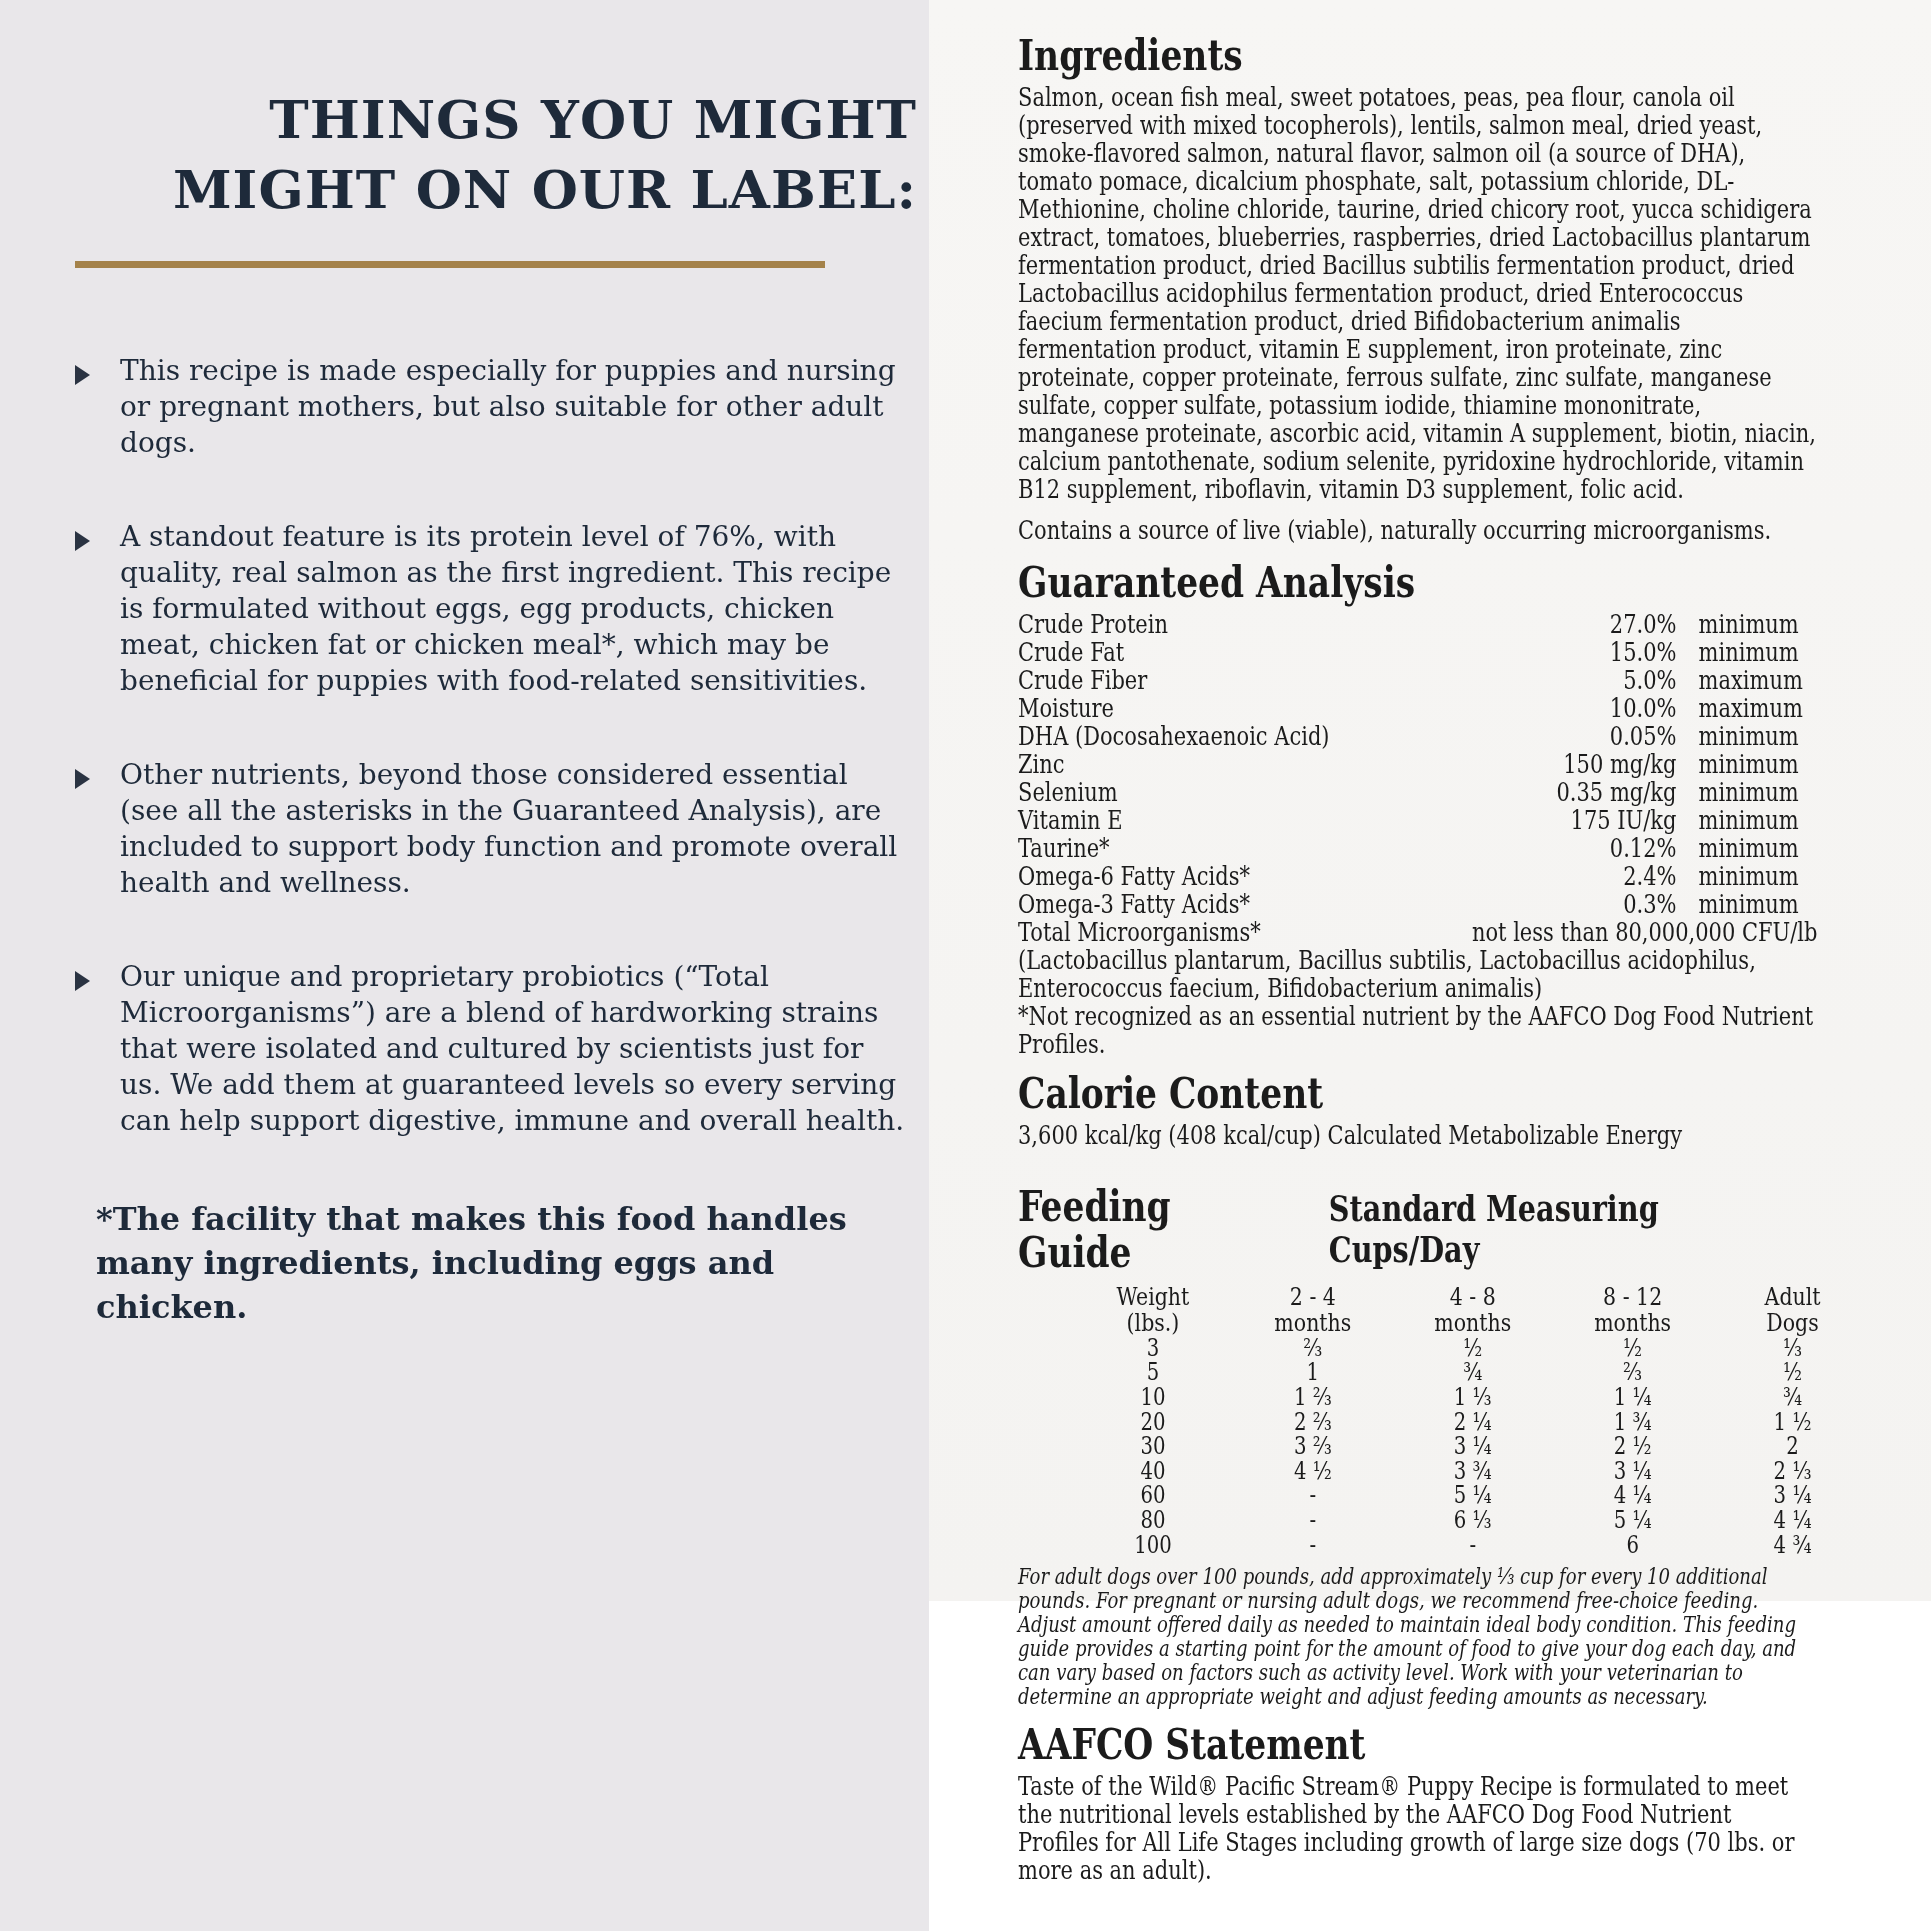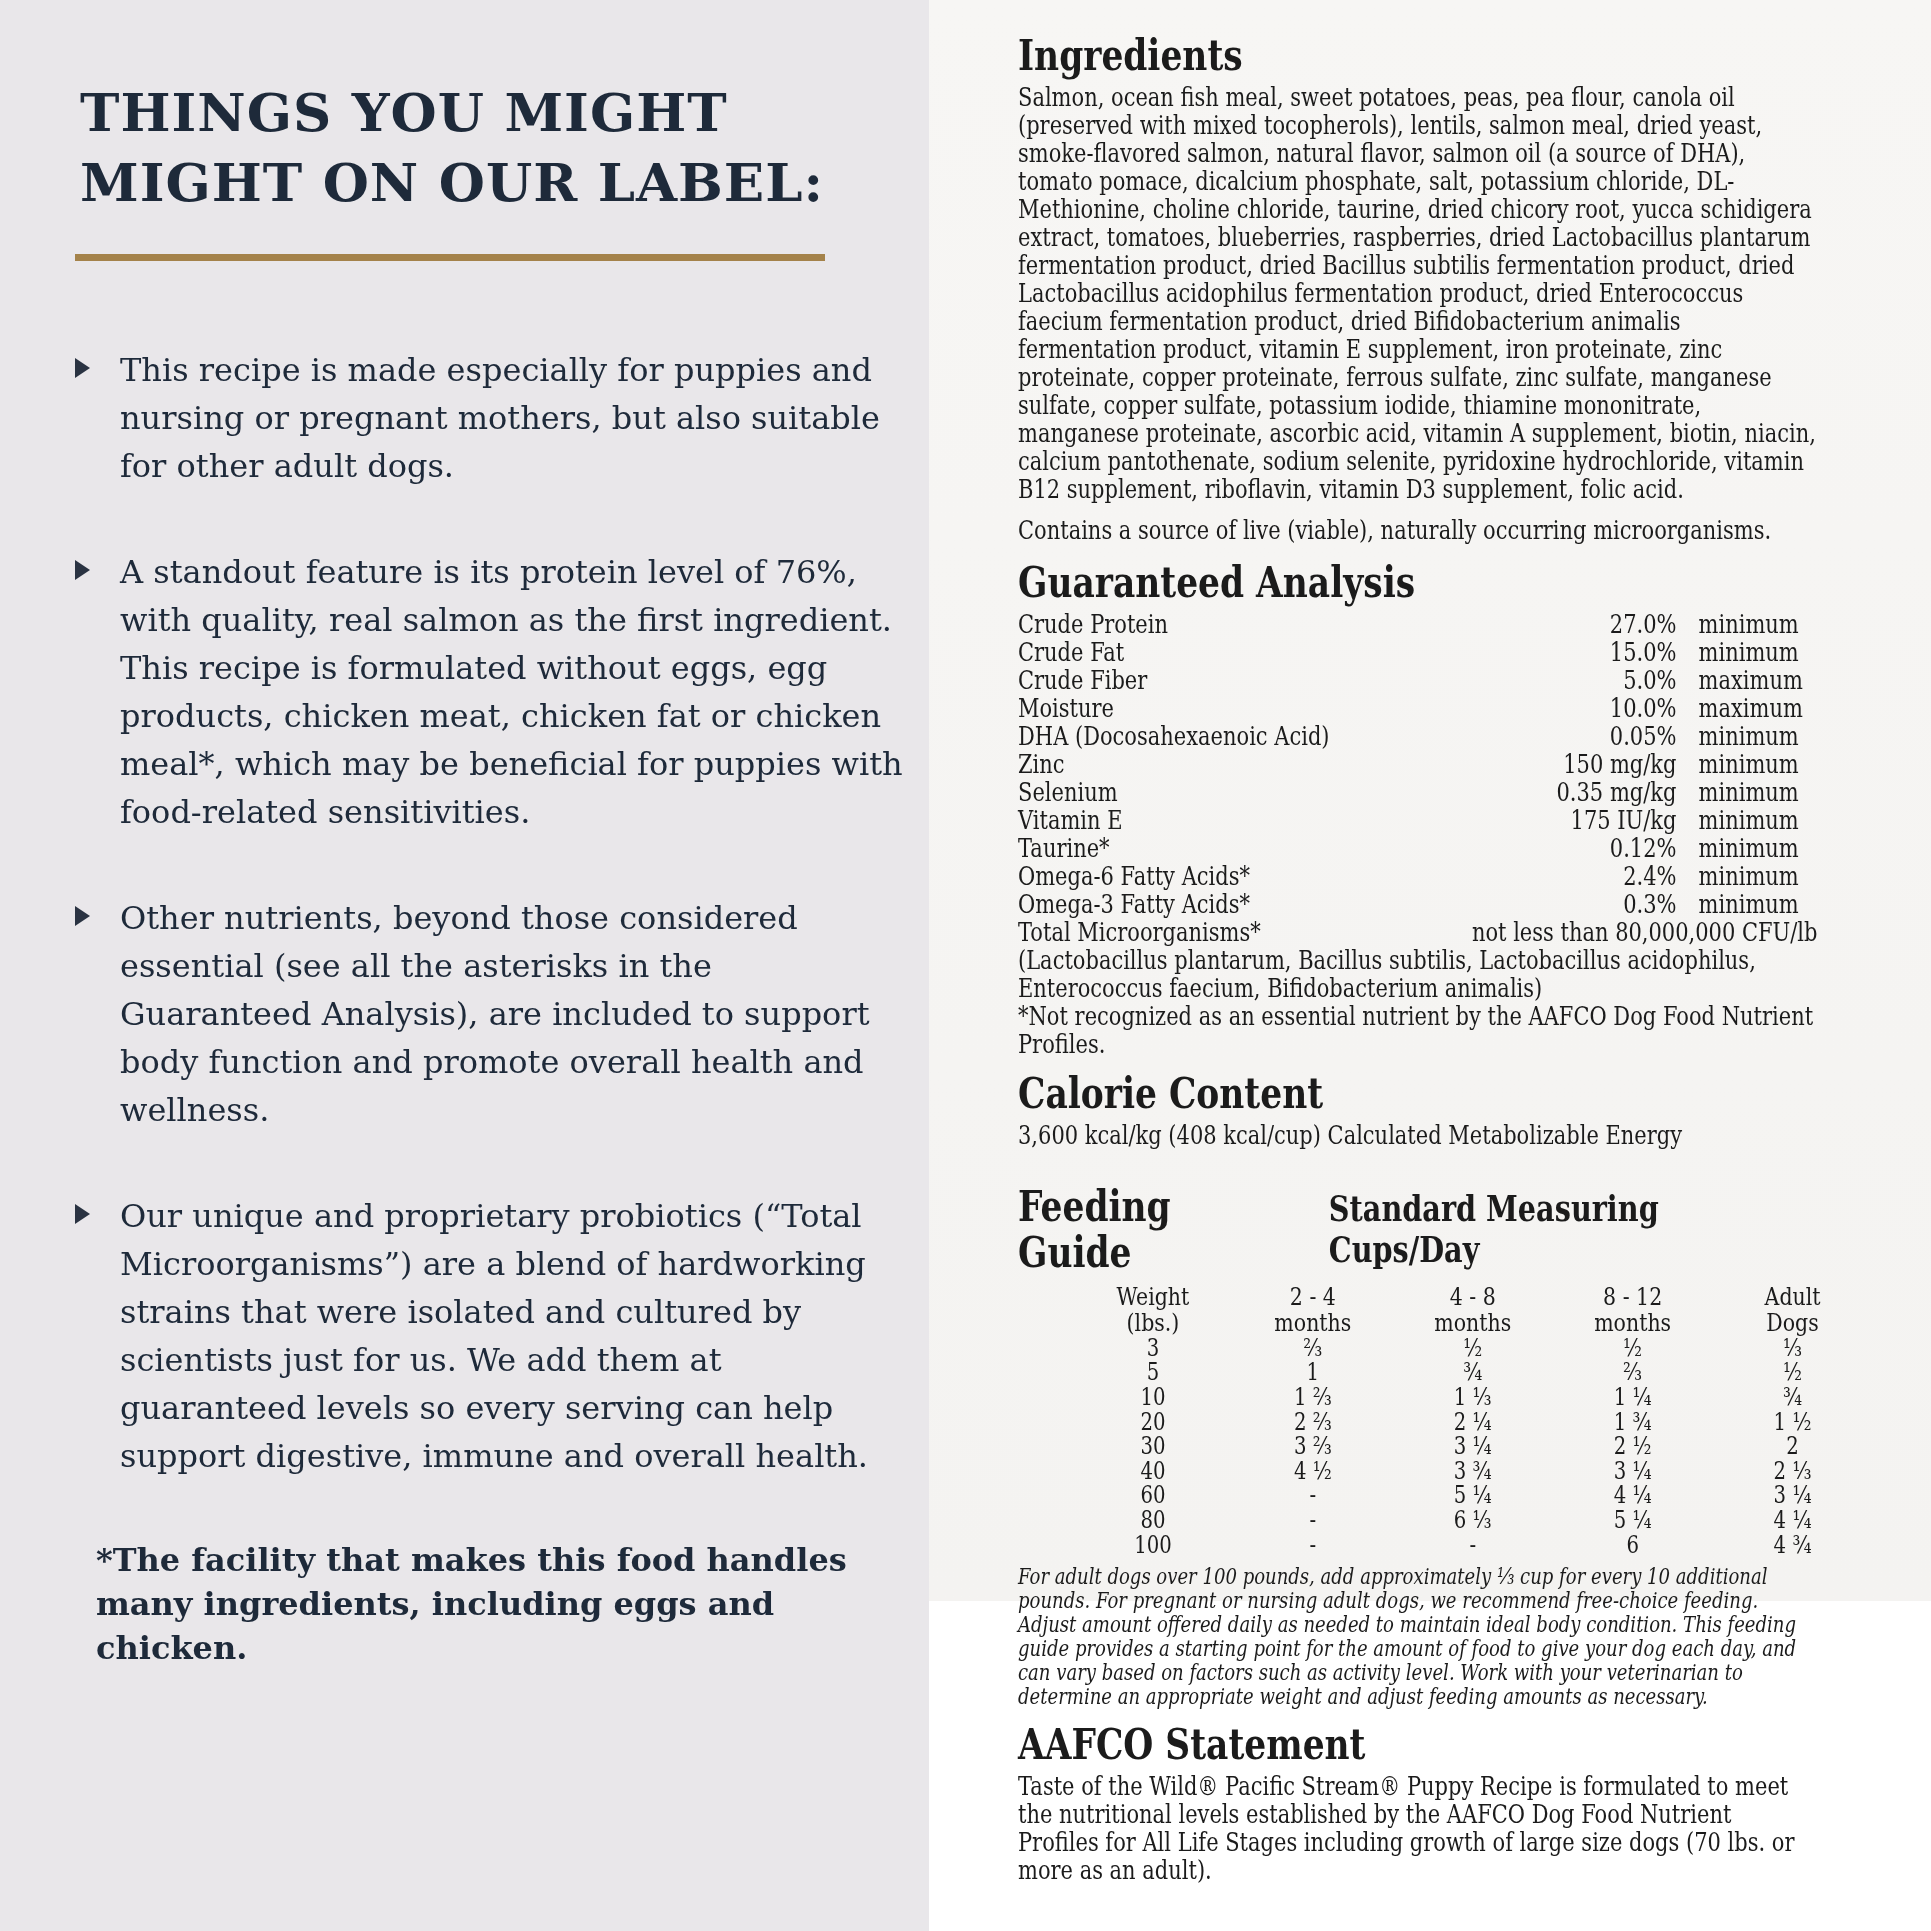--- a/index.html
+++ b/index.html
@@ -2,28 +2,28 @@
 <html><head>
 <meta charset="utf-8">
 <style>
   html,body{margin:0;padding:0;}
   .page{width:1931px;height:1931px;display:flex;overflow:hidden;
         font-family:"DejaVu Serif", "Liberation Serif", serif;}
 
   
   .left{width:929px;height:1931px;box-sizing:border-box;background:#e9e7ea;
         color:#1e2a3a;padding:72px 0 0 75px;flex:0 0 auto;}
-  .title{font-weight:700;font-size:53px;line-height:70px;letter-spacing:1px;margin:5px;}
+  .title{font-weight:700;font-size:53px;line-height:70px;letter-spacing:1px;margin:12px;text-align:right;}
   .title span{display:block;}
   .rule{width:750px;height:6.8px;background:#a4824a;margin-top:37px;}
   .bullets{list-style:none;margin:85px 0 0 0;padding:0;}
   .bullet{display:flex;margin:0 0 58px 0;}
   .arrow{width:0;height:0;border-left:15.4px solid #2a3342;border-top:10.6px solid transparent;
          border-bottom:10.6px solid transparent;margin:12.6px 30px 0 0;flex:0 0 auto;}
-  .btext{font-size:32px;line-height:48px;width:792px;}
+  .btext{font-size:28px;line-height:36px;width:792px;}
   .lfoot{margin:53px 0 0 21px;font-weight:700;font-size:32px;line-height:44px;width:753px;}
 
   
   .right{width:1002px;height:1601px;box-sizing:border-box;flex:0 0 auto;
          background:#f6f5f3;color:#1b1b1b;padding:33px 0 0 89px;
          background-image:linear-gradient(180deg, #f7f6f4 0%, #f4f3f1 100%);}
   .cond{transform:scaleX(0.82);transform-origin:0 0;width:975px;}
   .h2{font-weight:700;font-size:42px;line-height:46px;margin:0;}
   .rbody{font-size:25.6px;line-height:28px;margin:3.9px 0 0 0;}
   .mt14{margin-top:13.5px;}

